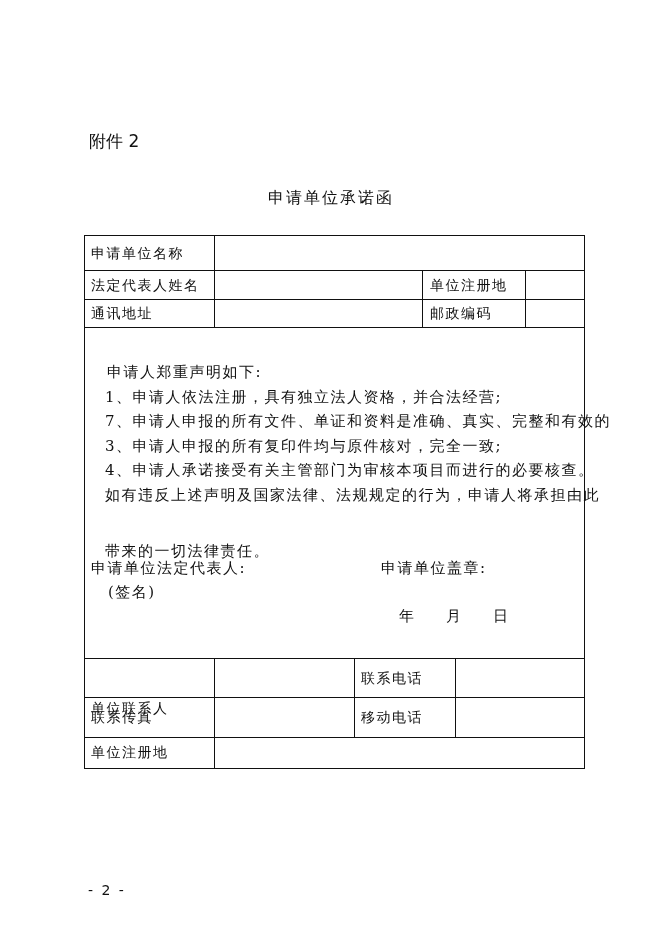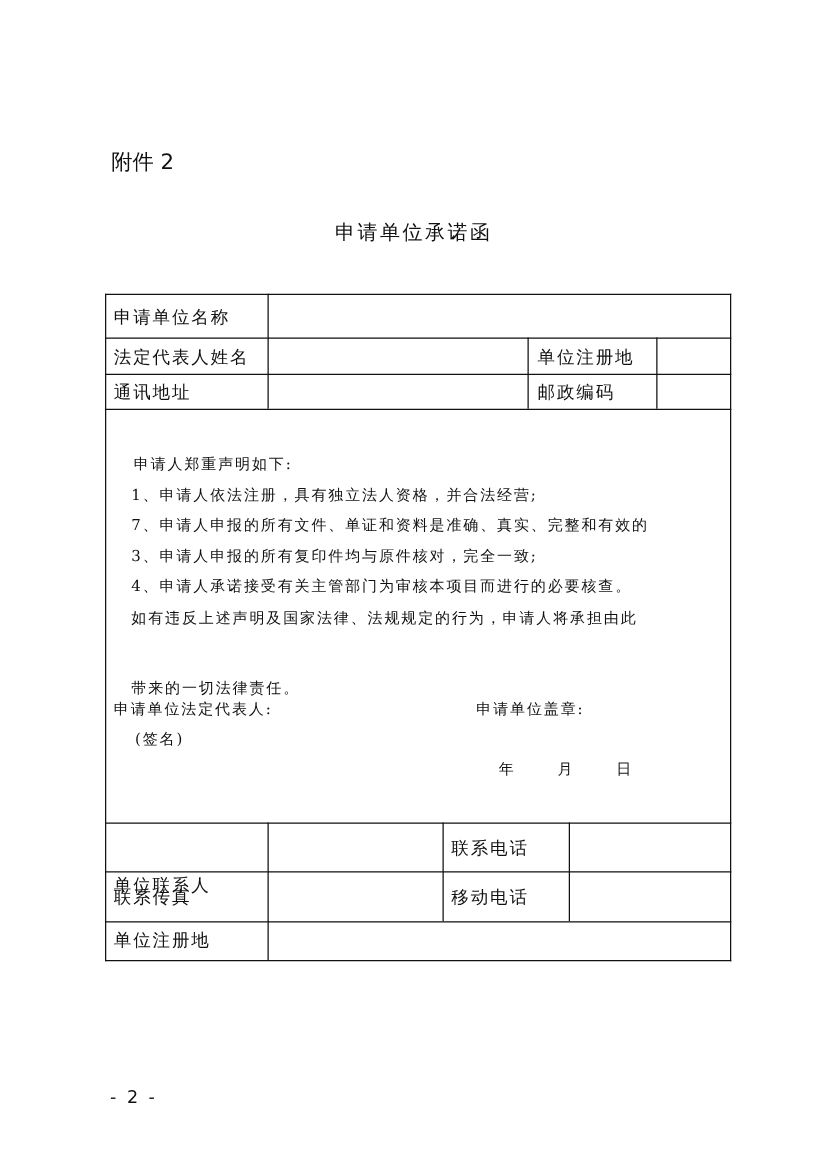--- a/index.html
+++ b/index.html
@@ -1,25 +1,25 @@
 <!DOCTYPE html>
 <html><head>
 <meta charset="utf-8">
 <style>
   html, body { margin:0; padding:0; background:#ffffff; }
   body { width:662px; height:936px; position:relative; overflow:hidden;
          font-family:"DejaVu Serif", "Liberation Serif", serif; color:#111; }
-  .abs { position:absolute; }
+  .abs { position:absolute;margin-top:12px; }
   .attachment { left:89px; top:118px; font-family:"DejaVu Sans","Liberation Sans",sans-serif; font-size:17px; }
   .title { left:0; width:662px; top:176px; text-align:center; font-size:16px; letter-spacing:2px; }
   .page-num { left:88px; top:870px; font-family:"DejaVu Sans","Liberation Sans",sans-serif; font-size:14px; letter-spacing:2px; }
   .line-h { position:absolute; height:1px; background:#111; }
   .line-v { position:absolute; width:1px; background:#111; }
   .cell { position:absolute; font-size:14px; letter-spacing:1.5px; white-space:nowrap; }
-  .decl { position:absolute; font-size:12px; letter-spacing:1.5px; white-space:nowrap; }
+  .decl { position:absolute; font-size:15px; letter-spacing:1.5px; white-space:nowrap; }
   .field { position:absolute; }
 </style>
 </head>
 <body>
 
 <div class="abs attachment">附件 2</div>
 <div class="abs title">申请单位承诺函</div>
 
 <div>
 

